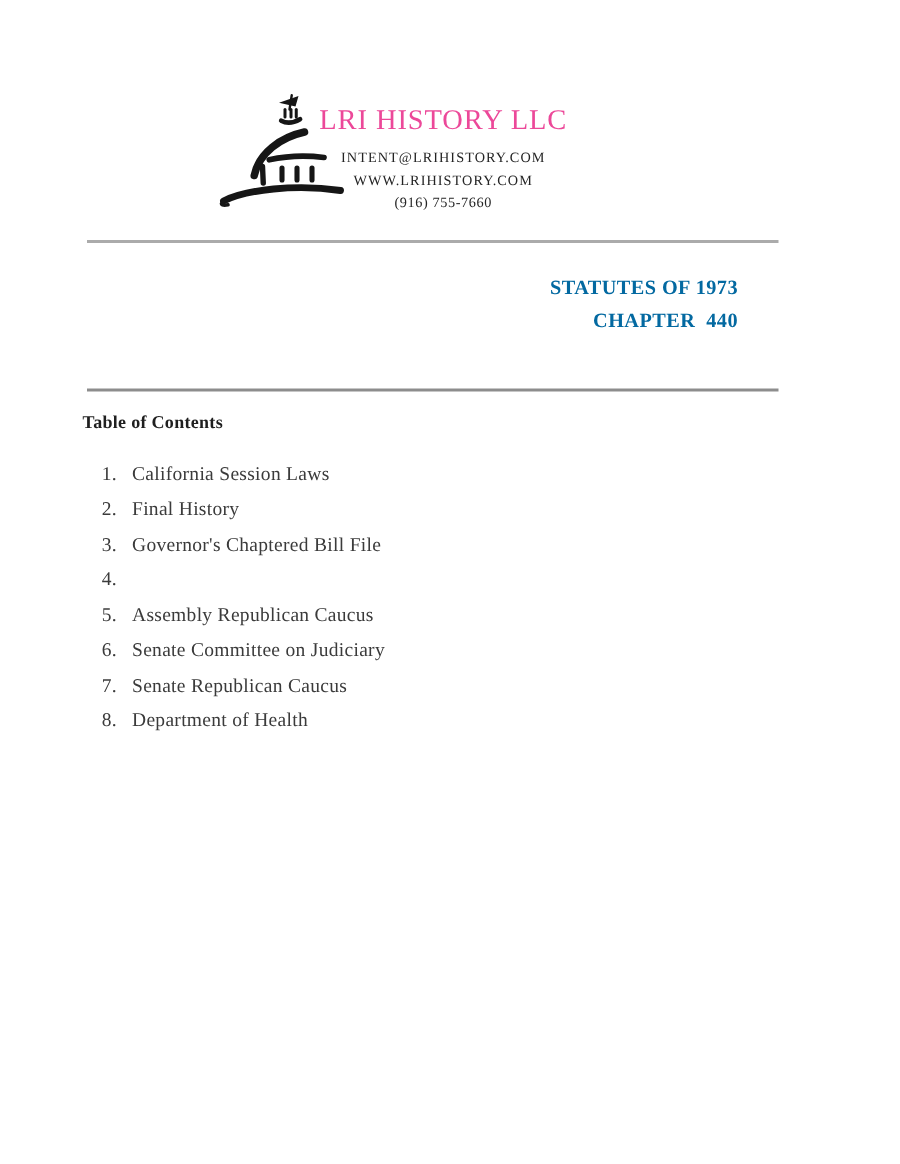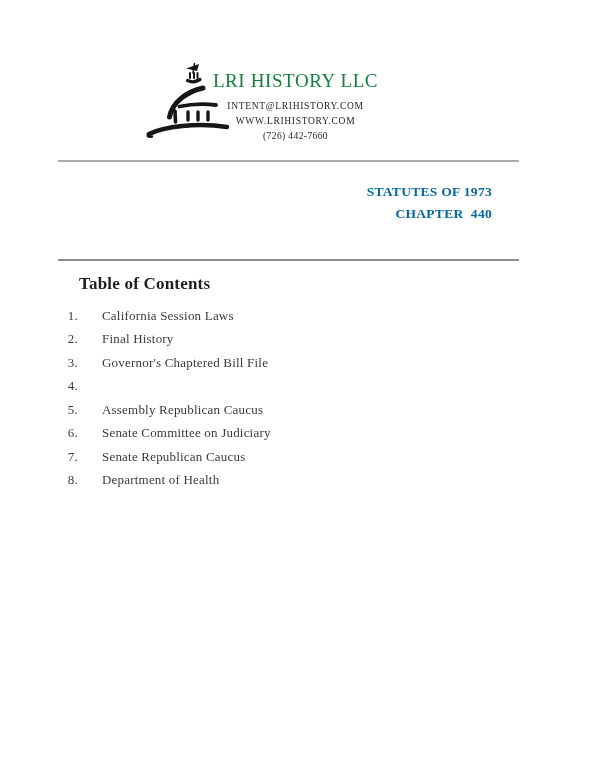--- a/index.html
+++ b/index.html
@@ -25,21 +25,21 @@
     position: absolute;
     left: 173px;
     top: 70px;
     width: 245px;
     text-align: center;
   }
   .company-name {
     font-size: 19px;
     line-height: 22px;
     letter-spacing: 0.6px;
-    color: #15803d;
+    color: #ec4899;
   }
   .contact-line {
     font-size: 9.5px;
     line-height: 15px;
     letter-spacing: 0.7px;
     color: #242424;
   }
   .contact-line.first { margin-top: 7px; }
   .contact-phone {
     font-size: 9.5px;
@@ -65,45 +65,44 @@
     color: #0369a1;
   }
   .ref-line { white-space: pre; }
 
   
   .toc-heading {
     position: absolute;
     left: 55px;
     top: 274px;
     font-weight: bold;
-    font-size: 17px;
+    font-size: 12px;
     color: #1f1f1f;
     letter-spacing: 0.2px;
-    margin-left: 24px;
   }
   .toc-list {
     position: absolute;
     left: 0;
     top: 304px;
     width: 100%;
   }
   .toc-item {
     display: flex;
     height: 23.5px;
     align-items: center;
     font-size: 13px;
     color: #3b3b3b;
     letter-spacing: 0.2px;
   }
   .toc-num {
     width: 78px;
     text-align: right;
     flex: 0 0 78px;
   }
-  .toc-label { margin-left: 24px; }
+  .toc-label { margin-left: 10px; }
 </style>
 </head>
 <body>
 
 <div class="page">
 
   <svg class="logo" viewBox="0 0 92 82" aria-hidden="true">
     <g stroke="#161616" fill="none" stroke-linecap="round">
 
       <path d="M57,4 L44,8.5 L55,11 Z" fill="#161616" stroke="none"></path>
@@ -125,21 +124,21 @@
 
       <path d="M7,74 C22,66.5 55,62.5 85,67" stroke-width="4.6"></path>
       <path d="M7.5,74 C4.5,75.5 5,77.5 10,76.5" stroke-width="2.4"></path>
     </g>
   </svg>
 
   <div class="header-text">
     <div class="company-name">LRI HISTORY LLC</div>
     <div class="contact-line first">INTENT@LRIHISTORY.COM</div>
     <div class="contact-line">WWW.LRIHISTORY.COM</div>
-    <div class="contact-phone">(726) 442-7660</div>
+    <div class="contact-phone">(916) 755-7660</div>
   </div>
 
   <div class="rule rule-top"></div>
 
   <div class="reference">
     <div class="ref-line">STATUTES OF 1973</div>
     <div class="ref-line">CHAPTER  440</div>
   </div>
 
   <div class="rule rule-bottom"></div>

